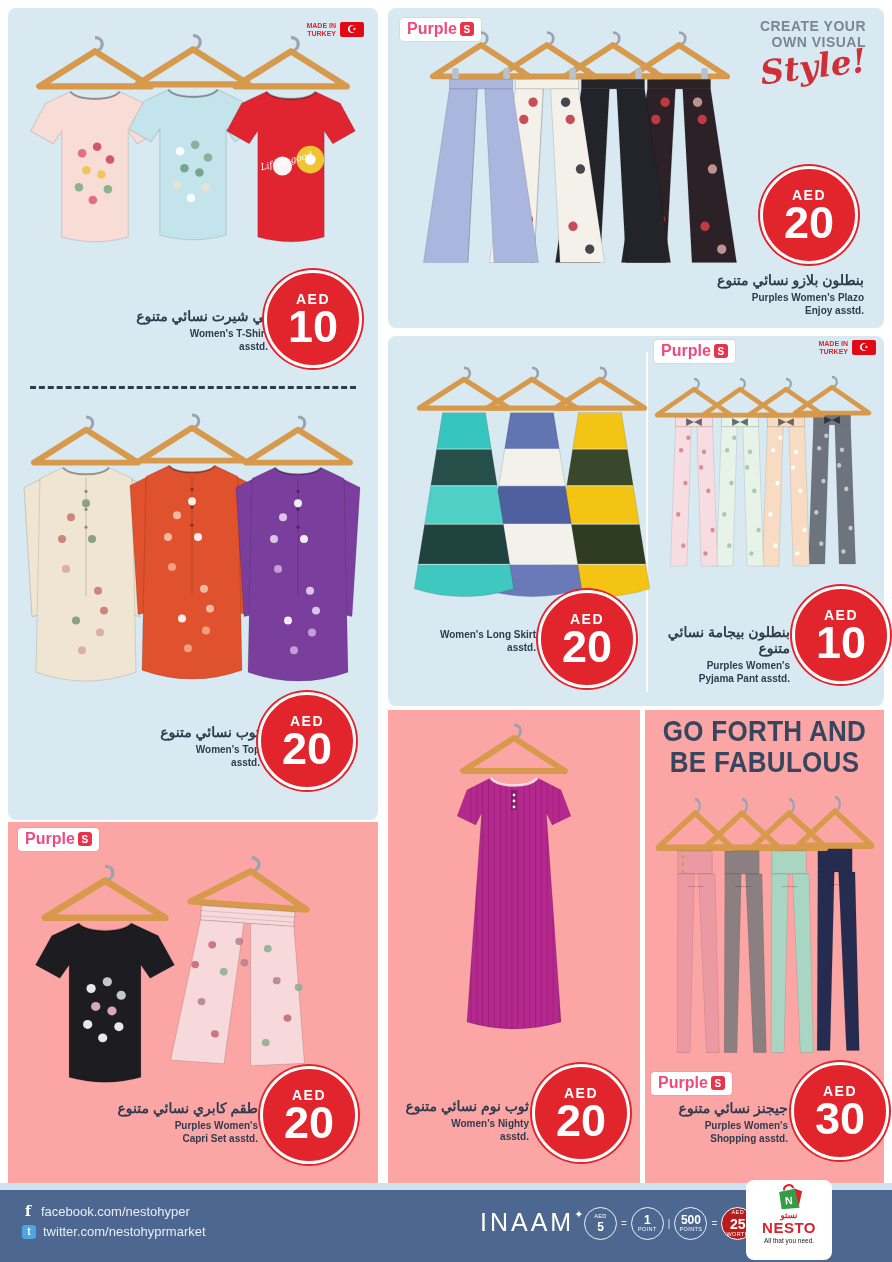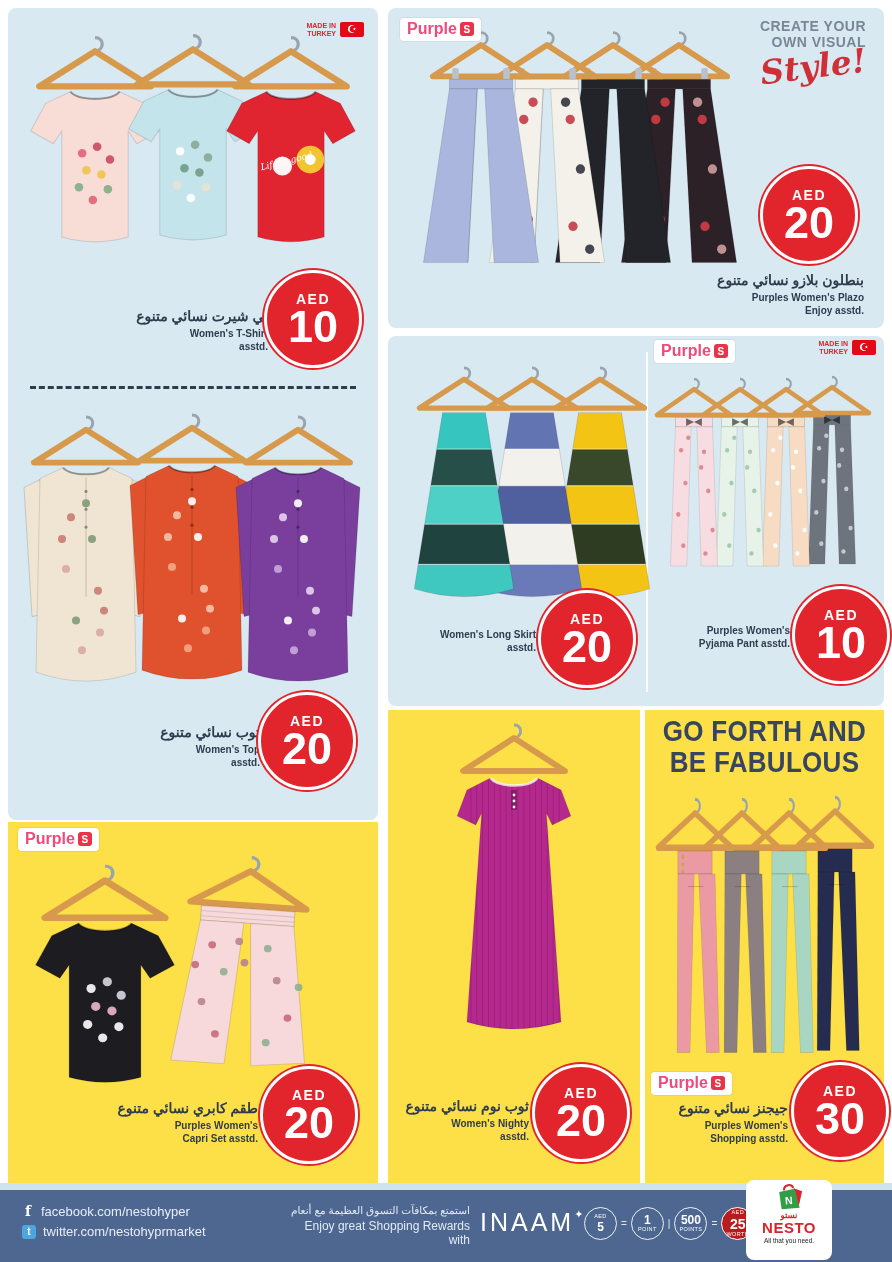--- a/index.html
+++ b/index.html
@@ -1,19 +1,19 @@
 <!DOCTYPE html>
 <html style="--panel: #d9e9f2; --red: #e2242c; --footerblue: #4d6791; --gray: #7b8695; --navy: #37465e; --txt: #2f3c4e; --pink: #ef4a7b; --wood: #d79a4c;"><head>
 <meta charset="utf-8">
 <style>
   html,body{margin:0;padding:0}
   body{width:892px;height:1262px;position:relative;background:#fff;
        font-family:"Liberation Sans",sans-serif;overflow:hidden}
   .panel{position:absolute;background:var(--panel,#d9e9f2);border-radius:8px}
-  .sec{position:absolute;background:#fde047}
+  .sec{position:absolute;background:#fca5a5}
   .slot{position:absolute}
   .slot svg{width:100%;height:100%;display:block}
   
   .badge{position:absolute;width:92px;height:92px;border-radius:50%;background:var(--red,#e2242c);
          border:3px solid #fff;box-shadow:0 0 0 2px var(--red,#e2242c);color:#fff;display:flex;
          flex-direction:column;align-items:center;justify-content:center;z-index:6}
   .badge .aed{font-size:14px;font-weight:bold;letter-spacing:1.5px;line-height:1;margin-bottom:2px}
   .badge .val{font-size:45px;font-weight:800;line-height:.85}
   
   .pinfo{position:absolute;text-align:right;color:var(--txt,#2f3c4e);z-index:5}
@@ -513,20 +513,21 @@
         <circle cx="86" cy="232" r="3" fill="#ccd2da" opacity=".9"></circle>
         <circle cx="62" cy="84" r="3" fill="#ccd2da" opacity=".9"></circle>
         <circle cx="80" cy="122" r="3" fill="#ccd2da" opacity=".9"></circle>
       </svg>
     </div>
   <div class="badge" style="left:404px;top:250px">
     <span class="aed">AED</span>
       <span class="val">10</span>
   </div>
   <div class="pinfo" style="left:256px;top:288px;width:146px">
+    <div class="ar">بنطلون بيجامة نسائي متنوع</div>
     <div class="en"><b>Purples</b><span> Women's</span></div>
     <div class="en">Pyjama Pant asstd.</div>
   </div>
 </div>
 
 <div class="sec" style="left:8px;top:822px;width:370px;height:361px">
   <div class="purple" style="left:10px;top:6px">
     <span class="pt">Purple</span>
       <span class="ps">S</span>
   </div>
@@ -708,24 +709,20 @@
   <div class="f-soc">
     <div class="f-row">
       <span class="fico-f">f</span>
       <span>facebook.com/nestohyper</span>
     </div>
     <div class="f-row">
       <span class="fico-t">t</span>
       <span>twitter.com/nestohyprmarket</span>
     </div>
   </div>
-  <div class="f-txt">
-    <div class="fa">استمتع بمكافآت التسوق العظيمة مع أنعام</div>
-    <div class="fe">Enjoy great Shopping Rewards with</div>
-  </div>
   <div class="f-inaam">
     <span>INAAM</span><span class="sp">✦</span>
   </div>
   <div class="f-loyal">
     <div class="lb">
       <span class="t">AED</span>
         <span class="v">5</span>
     </div>
     <span class="lb-eq">=</span>
     <div class="lb">

